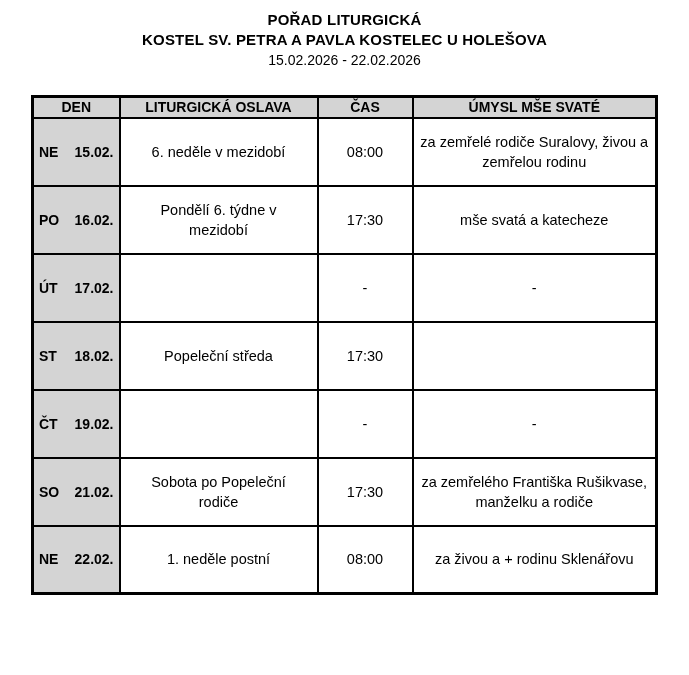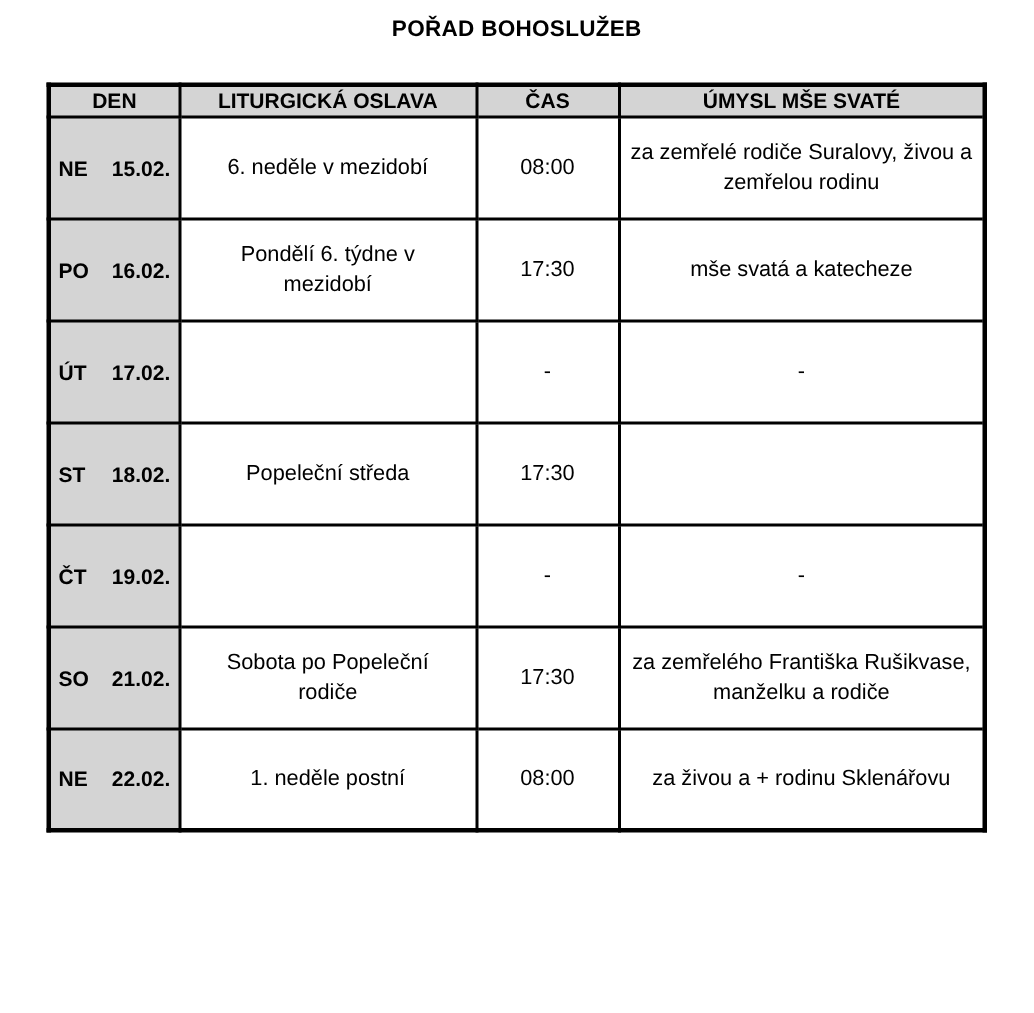--- a/index.html
+++ b/index.html
@@ -55,21 +55,23 @@
     padding: 0 5px;
   }
   td.cel { white-space: pre-line; padding: 0 8px; margin-top: 36px; }
   td.int { white-space: pre-line; padding: 0 2px; }
 </style>
 </head>
 <body>
 
 <div class="page">
   <div class="titles">
-    <div class="title">POŘAD BOHOSLUŽEB</div>
+    <div class="title">POŘAD LITURGICKÁ</div>
+    <div class="subtitle">KOSTEL SV. PETRA A PAVLA KOSTELEC U HOLEŠOVA</div>
+    <div class="daterange">15.02.2026 - 22.02.2026</div>
   </div>
 
   <table>
     <colgroup>
       <col class="c-den">
         <col class="c-osl">
         <col class="c-cas">
         <col class="c-umysl">
     </colgroup>
     <thead>

